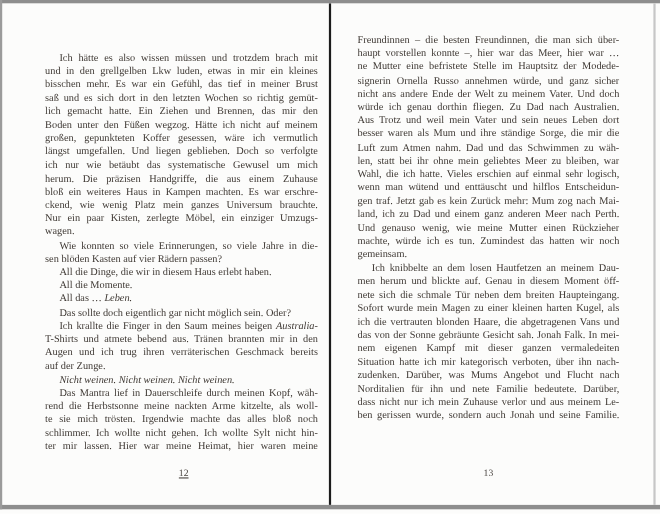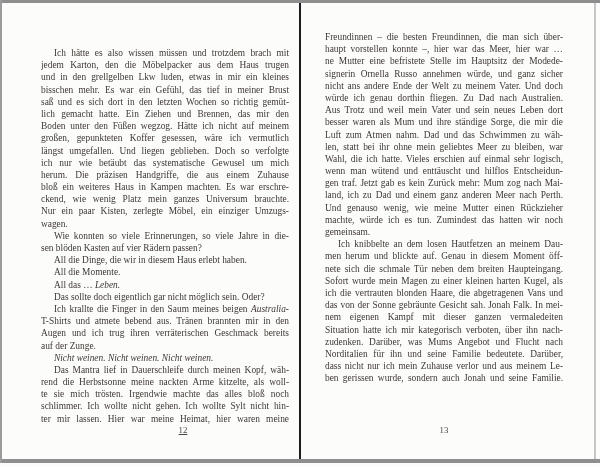--- a/index.html
+++ b/index.html
@@ -29,31 +29,30 @@
     height:12.2px;line-height:12.2px;overflow:hidden;
     text-align:justify;text-align-last:justify;
   }
   .ln.end{text-align:left;text-align-last:left;}
   .ln.in{text-indent:13px;}
   .it{font-style:italic;}
   .pagenum{
     position:absolute;top:424px;height:12px;line-height:12px;
     font-size:8.8px;color:#4a4540;text-align:center;
   }
-  .pagenum.left{left:59px;width:248px;text-decoration:underline;}
+  .pagenum.left{left:43px;width:248px;text-decoration:underline;}
   .pagenum.right{left:325px;width:238px;}
 </style>
 </head>
 <body>
 
 <div class="spread">
 
   <div class="page-text left">
       <div class="ln in"><span>Ich hätte es also wissen müssen und trotzdem brach mit</span></div>
-      <div class="ln"><span>jedem Karton, den die Möbelpacker aus dem Haus trugen</span></div>
       <div class="ln"><span>und in den grellgelben Lkw luden, etwas in mir ein kleines</span></div>
       <div class="ln"><span>bisschen mehr. Es war ein Gefühl, das tief in meiner Brust</span></div>
       <div class="ln"><span>saß und es sich dort in den letzten Wochen so richtig gemüt-</span></div>
       <div class="ln"><span>lich gemacht hatte. Ein Ziehen und Brennen, das mir den</span></div>
       <div class="ln"><span>Boden unter den Füßen wegzog. Hätte ich nicht auf meinem</span></div>
       <div class="ln"><span>großen, gepunkteten Koffer gesessen, wäre ich vermutlich</span></div>
       <div class="ln"><span>längst umgefallen. Und liegen geblieben. Doch so verfolgte</span></div>
       <div class="ln"><span>ich nur wie betäubt das systematische Gewusel um mich</span></div>
       <div class="ln"><span>herum. Die präzisen Handgriffe, die aus einem Zuhause</span></div>
       <div class="ln"><span>bloß ein weiteres Haus in Kampen machten. Es war erschre-</span></div>
@@ -98,21 +97,21 @@
       <div class="ln end"><span>gemeinsam.</span></div>
       <div class="ln in"><span>Ich knibbelte an dem losen Hautfetzen an meinem Dau-</span></div>
       <div class="ln"><span>men herum und blickte auf. Genau in diesem Moment öff-</span></div>
       <div class="ln"><span>nete sich die schmale Tür neben dem breiten Haupteingang.</span></div>
       <div class="ln"><span>Sofort wurde mein Magen zu einer kleinen harten Kugel, als</span></div>
       <div class="ln"><span>ich die vertrauten blonden Haare, die abgetragenen Vans und</span></div>
       <div class="ln"><span>das von der Sonne gebräunte Gesicht sah. Jonah Falk. In mei-</span></div>
       <div class="ln"><span>nem eigenen Kampf mit dieser ganzen vermaledeiten</span></div>
       <div class="ln"><span>Situation hatte ich mir kategorisch verboten, über ihn nach-</span></div>
       <div class="ln"><span>zudenken. Darüber, was Mums Angebot und Flucht nach</span></div>
-      <div class="ln"><span>Norditalien für ihn und seine Familie bedeutete. Darüber,</span></div>
+      <div class="ln"><span>Norditalien für ihn und nete Familie bedeutete. Darüber,</span></div>
       <div class="ln"><span>dass nicht nur ich mein Zuhause verlor und aus meinem Le-</span></div>
       <div class="ln"><span>ben gerissen wurde, sondern auch Jonah und seine Familie.</span></div>
     </div>
 
   <div class="pagenum left">12</div>
 
   <div class="pagenum right">13</div>
 
   <div class="spine"></div>
 

